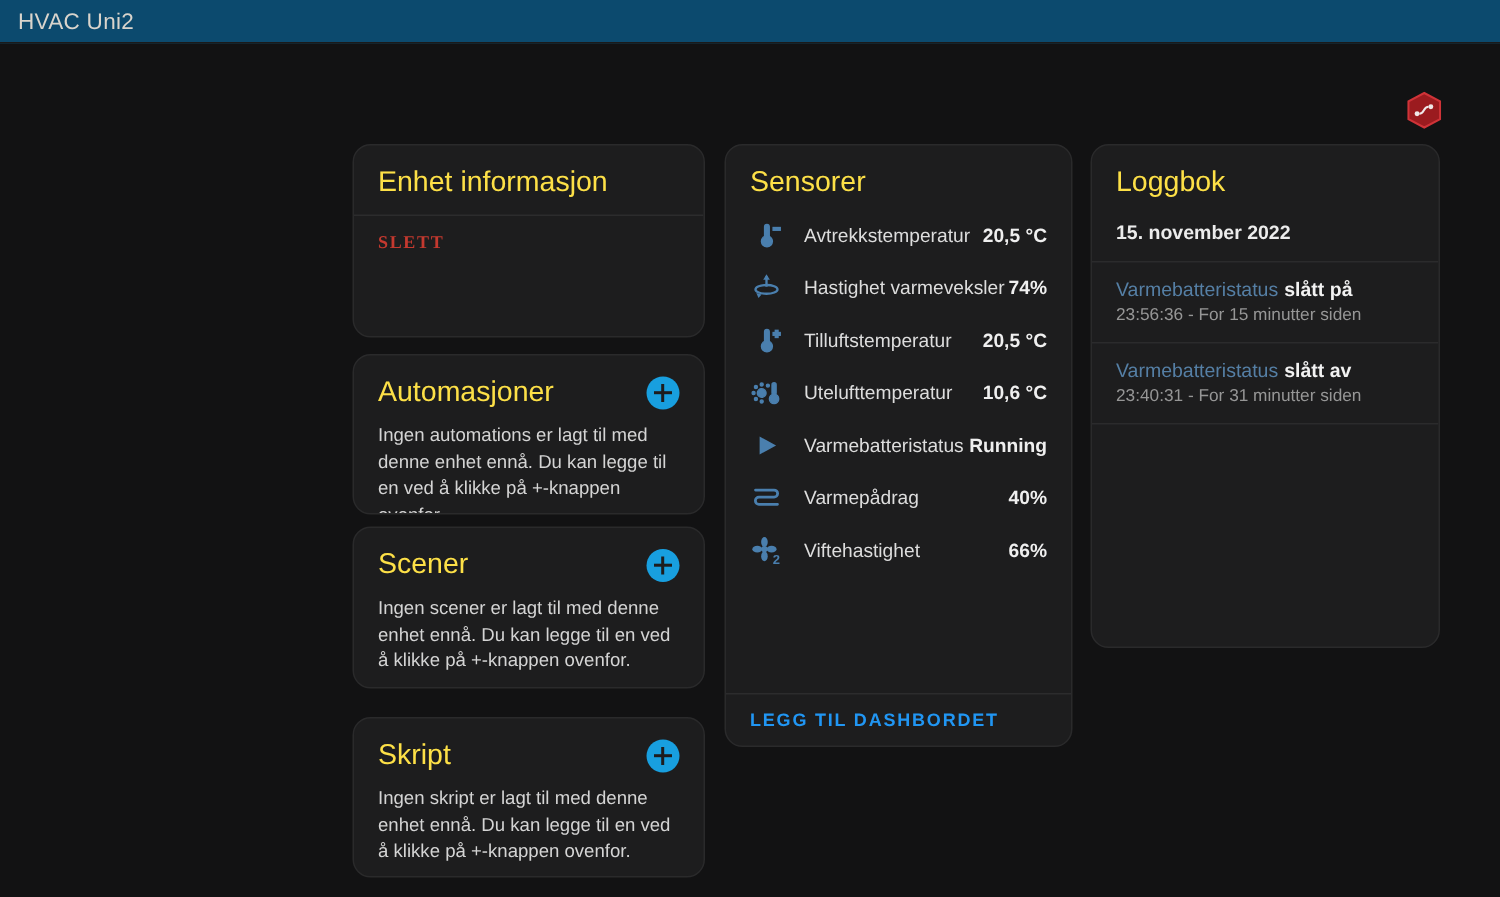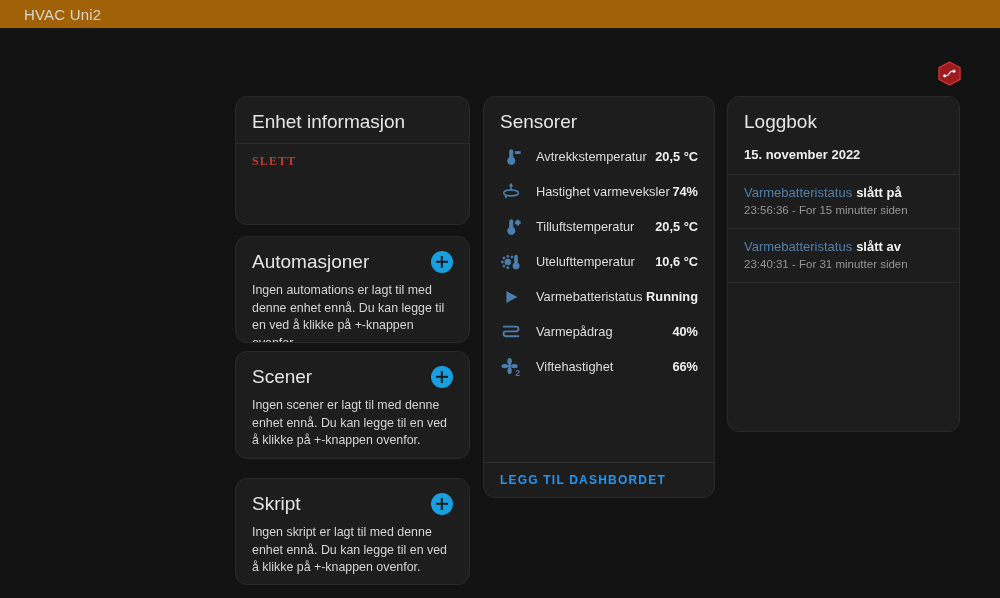--- a/index.html
+++ b/index.html
@@ -5,40 +5,40 @@
   * { box-sizing: border-box; margin: 0; padding: 0; }
   html,body { width:1000px; height:598px; overflow:hidden; }
   body {
     background:#121213;
     font-family:"Liberation Sans", sans-serif;
     color:#e3e3e3;
     position:relative;
   }
   
   .topbar {
-    height:29px; background:#a16207; display:flex; align-items:center;
-    padding-left:24px; border-bottom:1px solid #1a1a1a;
+    height:29px; background:#0c4a6e; display:flex; align-items:center;
+    padding-left:12px; border-bottom:1px solid #1a1a1a;
   }
   .topbar .title { font-size:15px; font-weight:500; color:#d9d4cc; letter-spacing:.2px; }
 
   
   .col { position:absolute; }
   .col-left  { left:235px; top:96px; width:235px; }
   .col-mid   { left:483px; top:96px; width:232px; }
   .col-right { left:727px; top:96px; width:233px; }
 
   .card {
     background:#1d1d1e; border:1px solid #2a2a2b; border-radius:12px;
     width:100%; overflow:hidden;
   }
 
   
   .card-device { height:129px; }
   .card-pad { padding:14px 16px 10px 16px; }
-  .card-title { font-size:19px; font-weight:400; color:#e5e5e5; }
+  .card-title { font-size:19px; font-weight:400; color:#fde047; }
   .device-sub { margin-top:12px; font-size:12.5px; line-height:1.35; color:#a2a2a2; }
   .card-actions {
     border-top:1px solid #2c2c2d; padding:0 16px; height:35px;
     display:flex; align-items:center;
   }
   .btn-danger {
     background:none; border:none; cursor:pointer;
     color:#c4392f; font-size:12px; font-weight:700; letter-spacing:1.1px;
     font-family:Liberation Serif, serif;
   }

